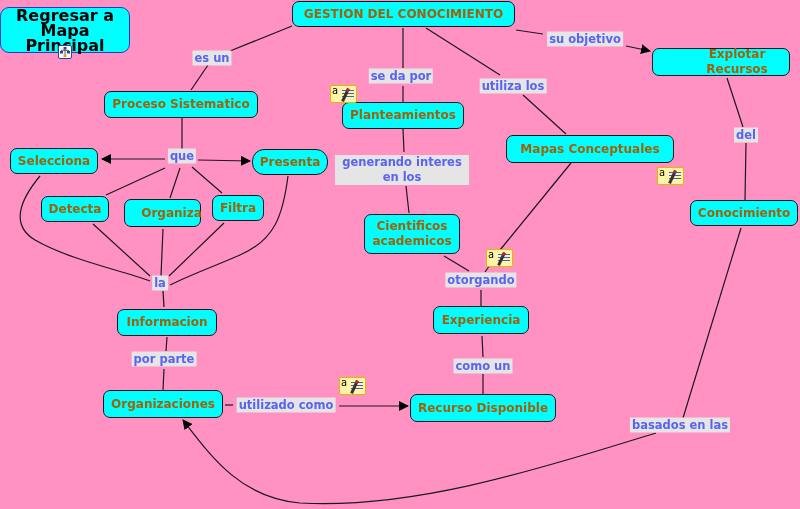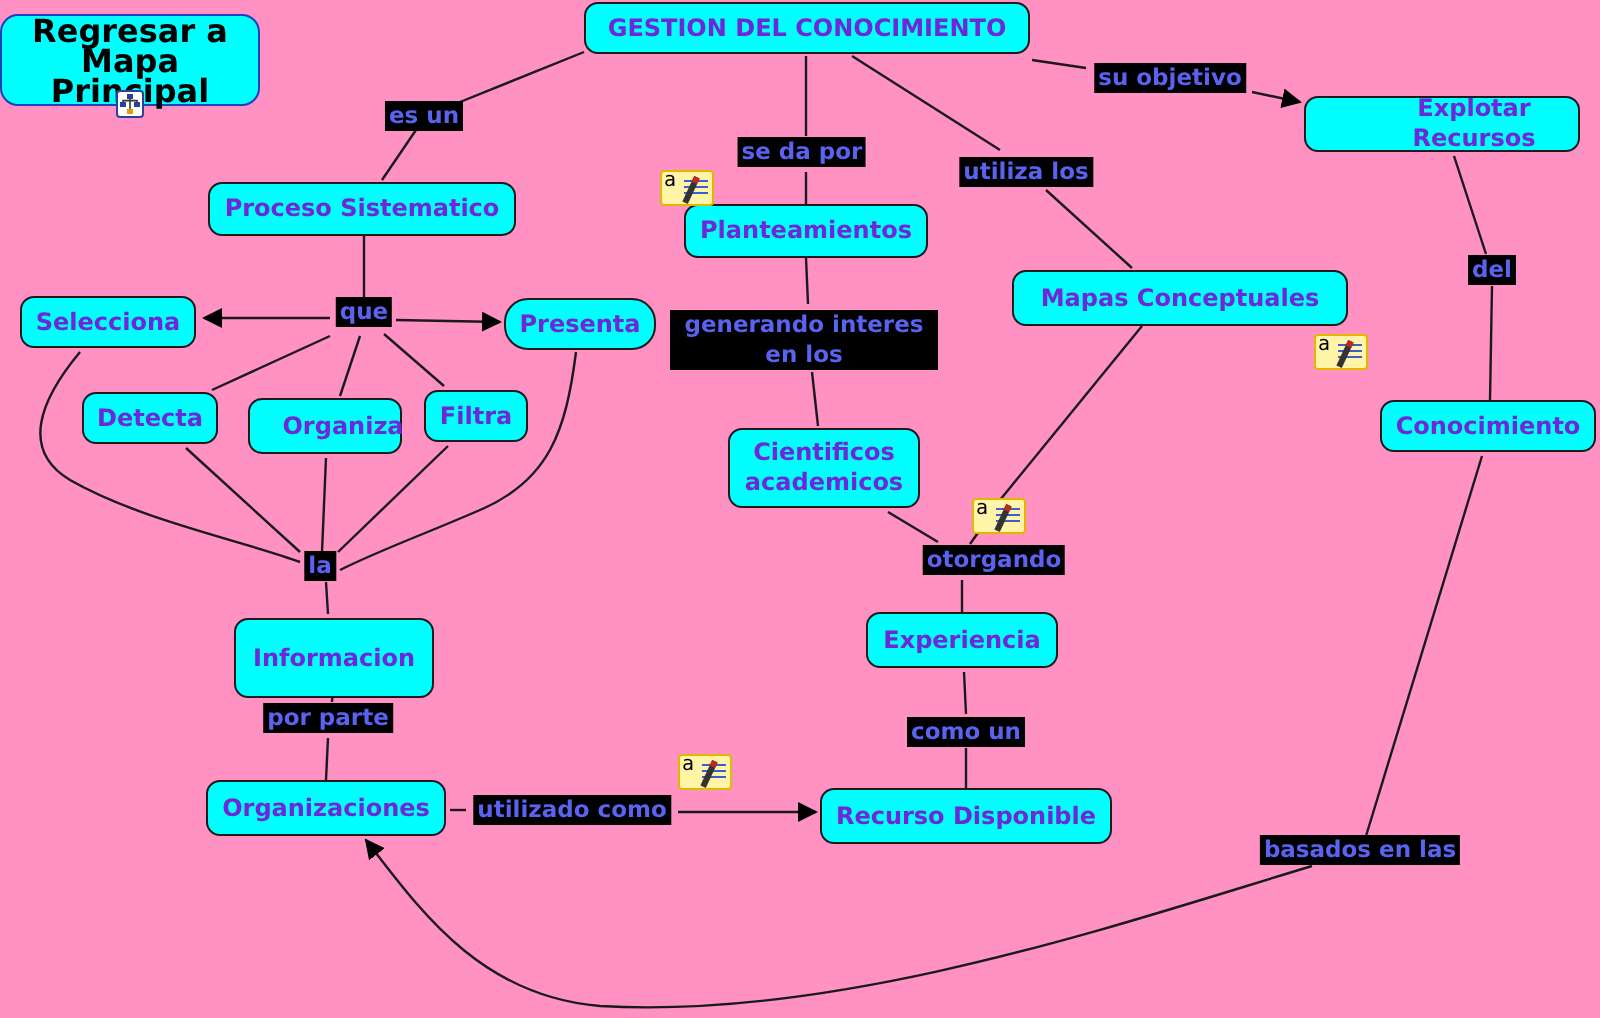--- a/index.html
+++ b/index.html
@@ -1,25 +1,25 @@
 <!DOCTYPE html>
 <html><head>
 <meta charset="utf-8">
 <style>
   html, body { margin:0; padding:0; }
   body { width:800px; height:509px; background:#ff91c3; position:relative; overflow:hidden;
          font-family:"DejaVu Sans", "Liberation Sans", sans-serif; }
   #edges { position:absolute; left:0; top:0; width:800px; height:509px; }
   .node { position:absolute; box-sizing:border-box; background:#00ffff; border:1px solid #1a1a1a;
-          border-radius:7px; color:#6d28d9; font-weight:bold; font-size:12px; text-align:center;
+          border-radius:7px; color:#a16207; font-weight:bold; font-size:12px; text-align:center;
           display:flex; align-items:center; justify-content:center; line-height:15px;
           cursor:pointer; }
   .node.nav { border-color:#1f3fbf; color:#000000; border-radius:9px; font-size:16px; }
   .link { position:absolute; color:#5a63f0; font-weight:bold; font-size:11.5px; text-align:center;
-          line-height:15px; white-space:nowrap; transform:translate(-50%,-50%); background:#000000; padding:0 2px; }
+          line-height:15px; white-space:nowrap; transform:translate(-50%,-50%); background:#e5e5e5; padding:0 2px; }
   .note { position:absolute; width:27px; height:18px; box-sizing:border-box; background:#fff4a8;
           border:1.5px solid #e2b700; border-radius:2px; cursor:pointer; }
   .note .a { position:absolute; left:1px; top:-1px; font-size:10px; font-family:"DejaVu Sans Mono", monospace; color:#000; }
   .note .lines { position:absolute; left:11px; top:4px; width:12px; height:9px;
     background:repeating-linear-gradient(#3b5fd0 0 1px, transparent 1px 3px); }
   .note .pen { position:absolute; left:13px; top:2px; width:3px; height:11px; background:#333; transform:rotate(25deg); border-top:3px solid #c0281f; }
   .navicon { position:absolute; width:14px; height:14px; box-sizing:border-box; background:#fff;
              border:1px solid #2a3f9f; border-radius:2px; cursor:pointer; }
   .navicon svg { position:absolute; left:0; top:0; }
 </style>
@@ -129,21 +129,21 @@
   </div>
 <div class="node" style="left:212px;top:195px;width:52px;height:26px;">
   <span>Filtra</span>
   </div>
 <div class="node" style="left:364px;top:214px;width:96px;height:40px;">
   <span>Cientificos academicos</span>
   </div>
 <div class="node" style="left:690px;top:200px;width:108px;height:26px;">
   <span>Conocimiento</span>
   </div>
-<div class="node" style="left:117px;top:309px;width:100px;height:40px;">
+<div class="node" style="left:117px;top:309px;width:100px;height:27px;">
   <span>Informacion</span>
   </div>
 <div class="node" style="left:433px;top:306px;width:96px;height:28px;">
   <span>Experiencia</span>
   </div>
 <div class="node" style="left:103px;top:390px;width:120px;height:28px;">
   <span>Organizaciones</span>
   </div>
 <div class="node" style="left:410px;top:394px;width:146px;height:28px;">
   <span>Recurso Disponible</span>
@@ -151,21 +151,21 @@
 
 <div class="link" style="left:212px;top:58px;">es un</div>
 <div class="link" style="left:401px;top:76px;">se da por</div>
 <div class="link" style="left:513px;top:86px;">utiliza los</div>
 <div class="link" style="left:585px;top:39px;">su objetivo</div>
 <div class="link" style="left:182px;top:156px;">que</div>
 <div class="link" style="left:402px;top:170px;white-space:normal;width:130px;">
   <span>generando interes en los</span></div>
 <div class="link" style="left:746px;top:135px;text-align:right;">del</div>
 <div class="link" style="left:160px;top:283px;">la</div>
-<div class="link" style="left:481px;top:280px;margin-left:16px;">otorgando</div>
+<div class="link" style="left:481px;top:280px;">otorgando</div>
 <div class="link" style="left:164px;top:359px;">por parte</div>
 <div class="link" style="left:483px;top:366px;">como un</div>
 <div class="link" style="left:286px;top:405px;">utilizado como</div>
 <div class="link" style="left:680px;top:425px;">basados en las</div>
 
 <div class="note" style="left:330px;top:85px;">
   <span class="a">a</span>
     <span class="lines"></span>
     <span class="pen"></span>
   </div>

